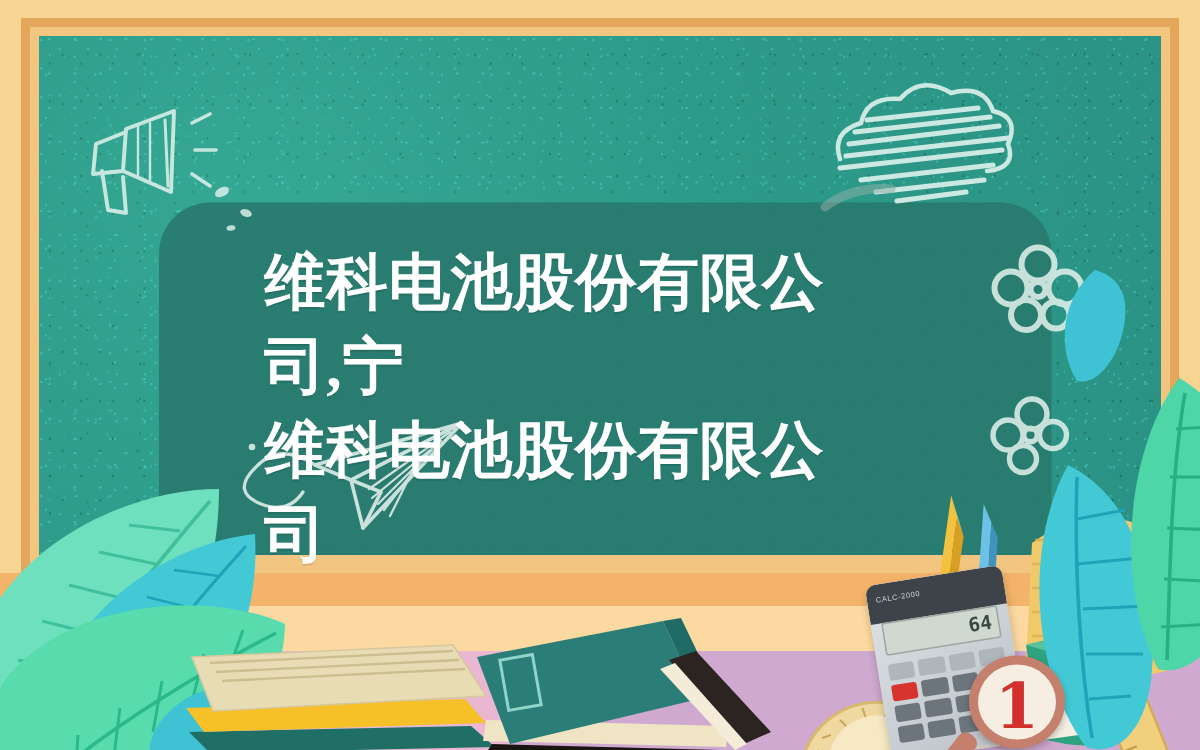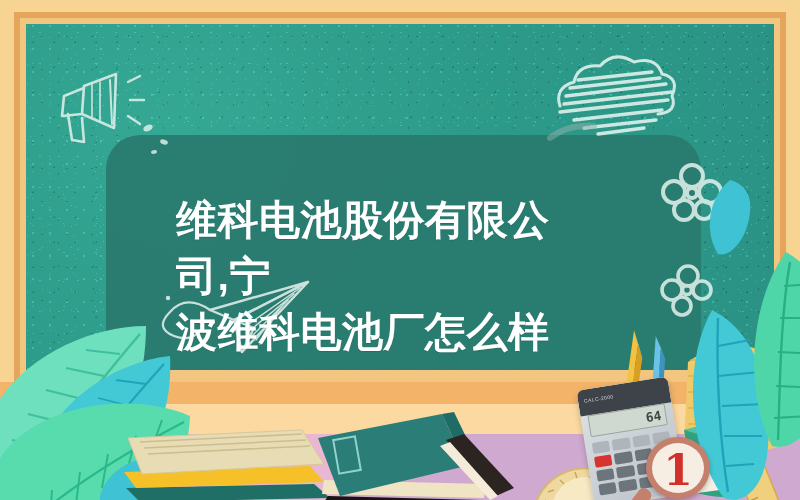--- a/index.html
+++ b/index.html
@@ -39,25 +39,25 @@
                     27px 17px, 33px 29px, 21px 25px, 25px 33px, 35px 23px;
   }
   
   .panel{
     position:absolute; left:80px; top:111px; width:595px; height:250px;
     background:#2a7b6f; border-radius:34px 34px 0 0; opacity:.96;
   }
 
   
   .headline{
-    position:absolute; left:176px; top:192px; width:410px;
+    position:absolute; left:176px; top:160px; width:410px;
     font-size:41px; line-height:56px; font-weight:700; color:#ffffff;
     letter-spacing:.5px;
     text-shadow:0 1px 0 rgba(0,0,0,.10);
-    font-family:Liberation Sans, sans-serif;
+    font-family:Liberation Serif, serif;
   }
 
   
   .chalk{ position:absolute; opacity:.82; }
   .chalk svg{ display:block; }
 
   
   .desk{ position:absolute; left:0; bottom:0; width:800px; height:150px; }
   .desk-band-1{ position:absolute; left:0; bottom:92px; width:800px; height:26px; background:#f3b469; }
   .desk-band-2{ position:absolute; left:0; bottom:62px; width:800px; height:34px; background:#fbd9a0; }
@@ -183,21 +183,21 @@
         <path d="M88 34 q-24 -16 -40 2 q-16 16 4 24 q18 7 28 -8" stroke-width="2.2"></path>
         <circle cx="46" cy="22" r="2.2" fill="#eef8f4" stroke="none"></circle>
       </svg>
     </div>
 
     <div style="position:absolute; inset:0;"></div>
   </div>
 
   <div class="headline">
     <div>维科电池股份有限公司,宁</div>
-    <div>波维科电池厂怎么样</div>
+    <div>维科电池股份有限公司</div>
   </div>
 
   <div class="desk">
     <div class="desk-band-1"></div>
     <div class="desk-band-2"></div>
     <div class="desk-band-3"></div>
     <div class="desk-pink"></div>
   </div>
 
   <div class="leaf" style="left:-30px; top:320px;">

